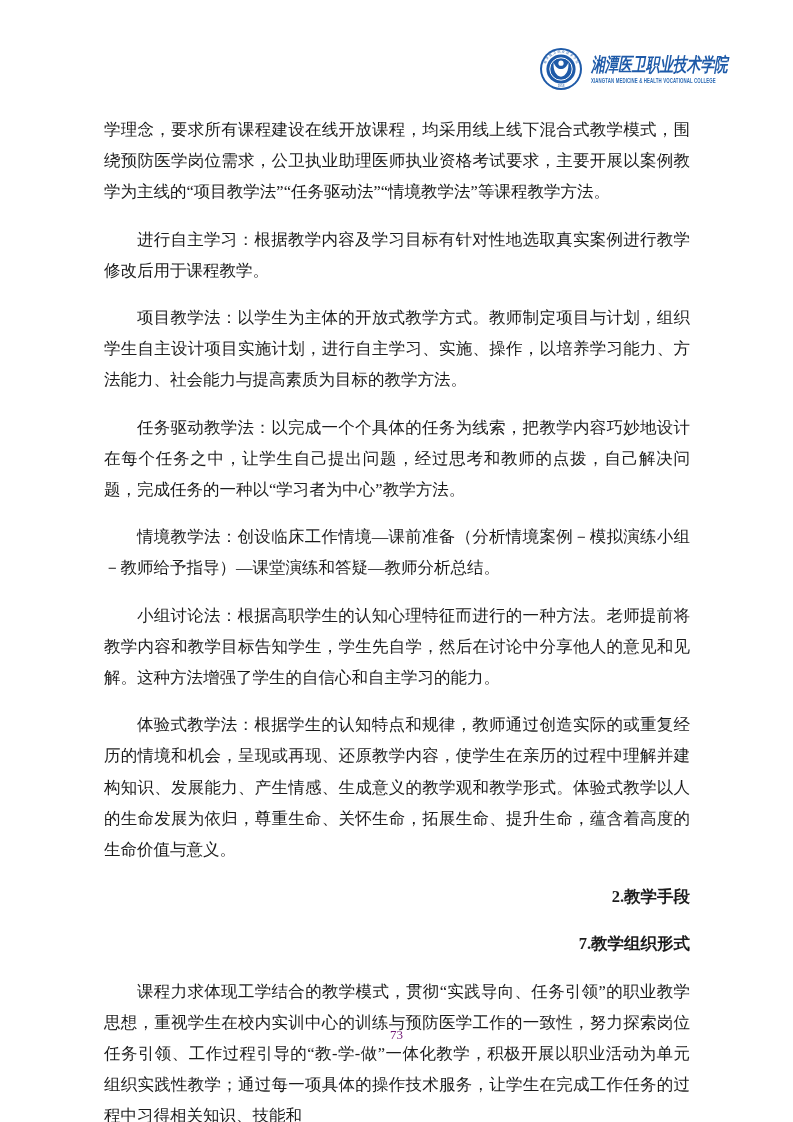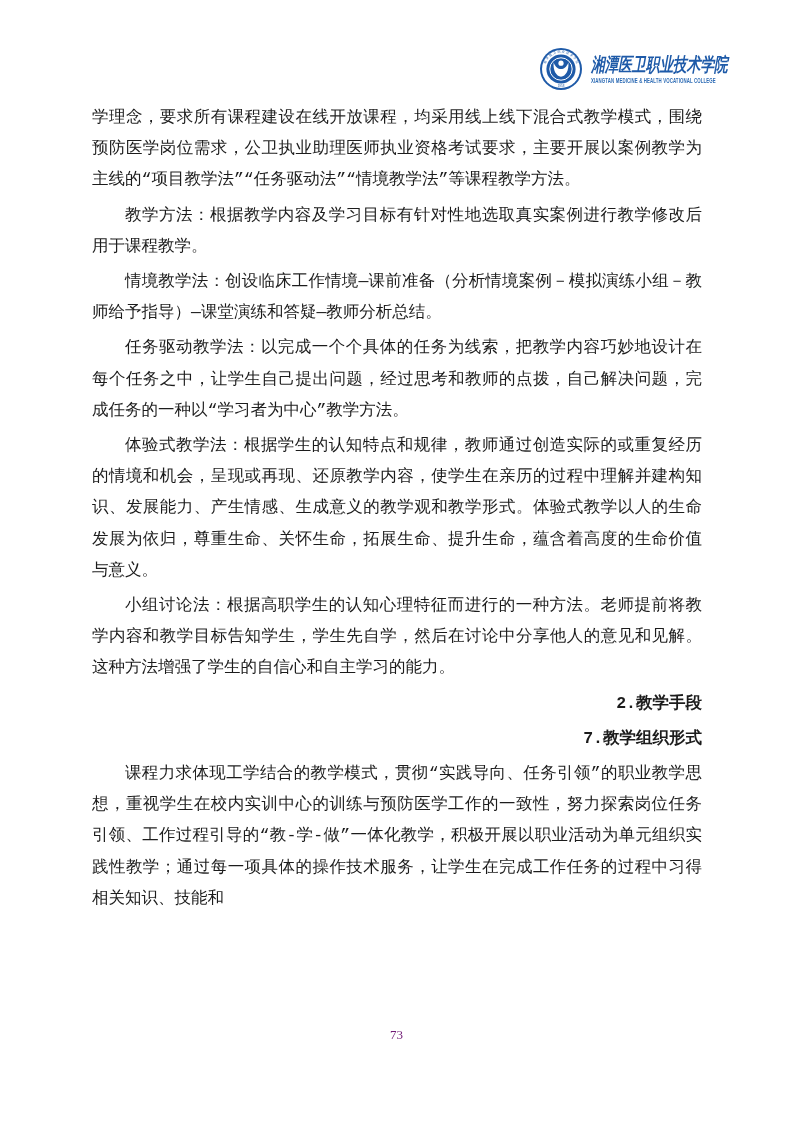--- a/index.html
+++ b/index.html
@@ -31,21 +31,21 @@
     font-size:7px; font-weight:bold; color:#2e6cb5;
     white-space:nowrap; letter-spacing:0.2px; margin-top:1px;
     transform:scaleX(0.62); transform-origin:left center;
   }
   
   .doc-body {
     position:absolute; left:88px; top:98px; width:618px;
     font-size:16.5px; line-height:31.2px;
     text-align:justify; text-justify:inter-ideograph;
   }
-  .para { margin:4px; text-indent:2em;font-family:Liberation Mono, monospace; }
+  .para { margin:16px; text-indent:2em; }
   .para.continuation { text-indent:0; }
   .para.heading { font-weight:bold; text-align:right; }
   
   .page-number {
     position:absolute; left:0; top:1026px; width:100%;
     text-align:center; font-size:13px; line-height:18px; color:#701a75;
   }
 </style>
 </head>
 <body>
@@ -71,25 +71,26 @@
       </svg>
     </span>
     <span class="logo-names">
       <span class="logo-zh">湘潭医卫职业技术学院</span>
       <span class="logo-en">XIANGTAN MEDICINE &amp; HEALTH VOCATIONAL COLLEGE</span>
     </span>
   </div>
 
   <div class="doc-body">
       <p class="para continuation">学理念，要求所有课程建设在线开放课程，均采用线上线下混合式教学模式，围绕预防医学岗位需求，公卫执业助理医师执业资格考试要求，主要开展以案例教学为主线的“项目教学法”“任务驱动法”“情境教学法”等课程教学方法。</p>
-      <p class="para indent">教学方法：根据教学内容及学习目标有针对性地选取真实案例进行教学修改后用于课程教学。</p>
+      <p class="para indent">进行自主学习：根据教学内容及学习目标有针对性地选取真实案例进行教学修改后用于课程教学。</p>
+      <p class="para indent">项目教学法：以学生为主体的开放式教学方式。教师制定项目与计划，组织学生自主设计项目实施计划，进行自主学习、实施、操作，以培养学习能力、方法能力、社会能力与提高素质为目标的教学方法。</p>
+      <p class="para indent">任务驱动教学法：以完成一个个具体的任务为线索，把教学内容巧妙地设计在每个任务之中，让学生自己提出问题，经过思考和教师的点拨，自己解决问题，完成任务的一种以“学习者为中心”教学方法。</p>
       <p class="para indent">情境教学法：创设临床工作情境—课前准备（分析情境案例－模拟演练小组－教师给予指导）—课堂演练和答疑—教师分析总结。</p>
-      <p class="para indent">任务驱动教学法：以完成一个个具体的任务为线索，把教学内容巧妙地设计在每个任务之中，让学生自己提出问题，经过思考和教师的点拨，自己解决问题，完成任务的一种以“学习者为中心”教学方法。</p>
+      <p class="para indent">小组讨论法：根据高职学生的认知心理特征而进行的一种方法。老师提前将教学内容和教学目标告知学生，学生先自学，然后在讨论中分享他人的意见和见解。这种方法增强了学生的自信心和自主学习的能力。</p>
       <p class="para indent">体验式教学法：根据学生的认知特点和规律，教师通过创造实际的或重复经历的情境和机会，呈现或再现、还原教学内容，使学生在亲历的过程中理解并建构知识、发展能力、产生情感、生成意义的教学观和教学形式。体验式教学以人的生命发展为依归，尊重生命、关怀生命，拓展生命、提升生命，蕴含着高度的生命价值与意义。</p>
-      <p class="para indent">小组讨论法：根据高职学生的认知心理特征而进行的一种方法。老师提前将教学内容和教学目标告知学生，学生先自学，然后在讨论中分享他人的意见和见解。这种方法增强了学生的自信心和自主学习的能力。</p>
       <p class="para heading">2.教学手段</p>
       <p class="para heading">7.教学组织形式</p>
       <p class="para indent">课程力求体现工学结合的教学模式，贯彻“实践导向、任务引领”的职业教学思想，重视学生在校内实训中心的训练与预防医学工作的一致性，努力探索岗位任务引领、工作过程引导的“教-学-做”一体化教学，积极开展以职业活动为单元组织实践性教学；通过每一项具体的操作技术服务，让学生在完成工作任务的过程中习得相关知识、技能和</p>
     </div>
 
   <div class="page-number">73</div>
 
 </div>
 
 </body></html>

